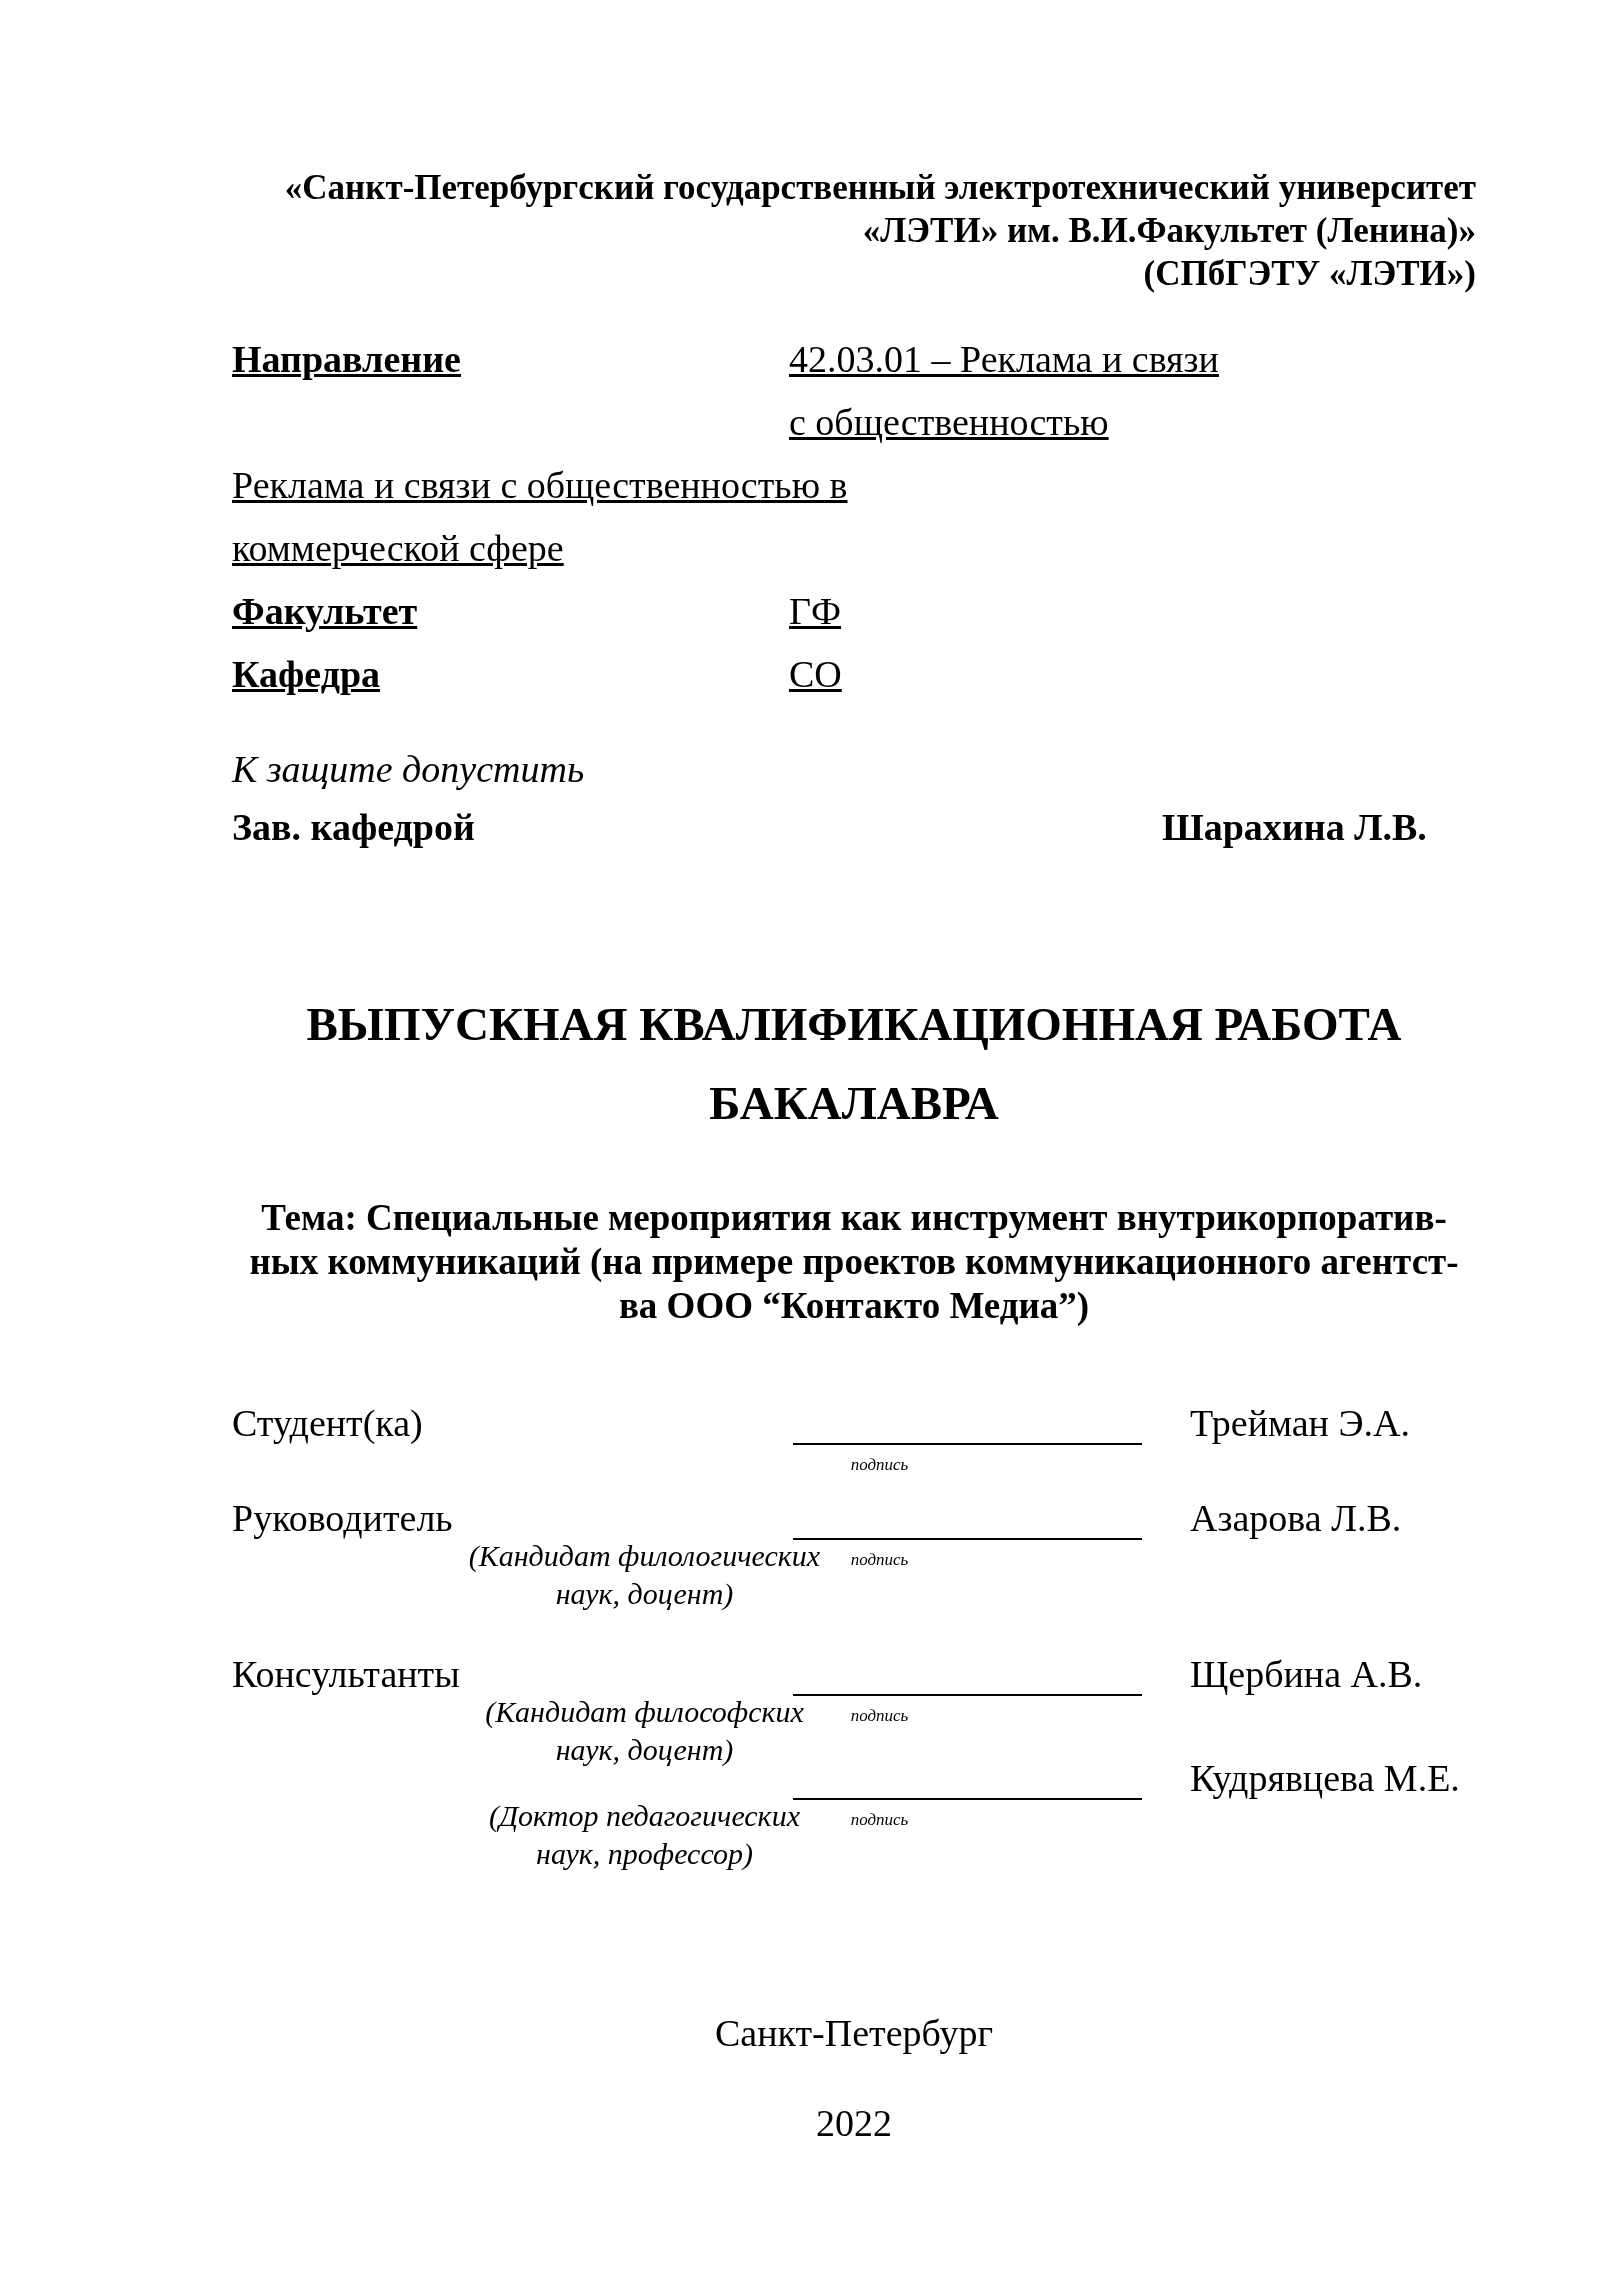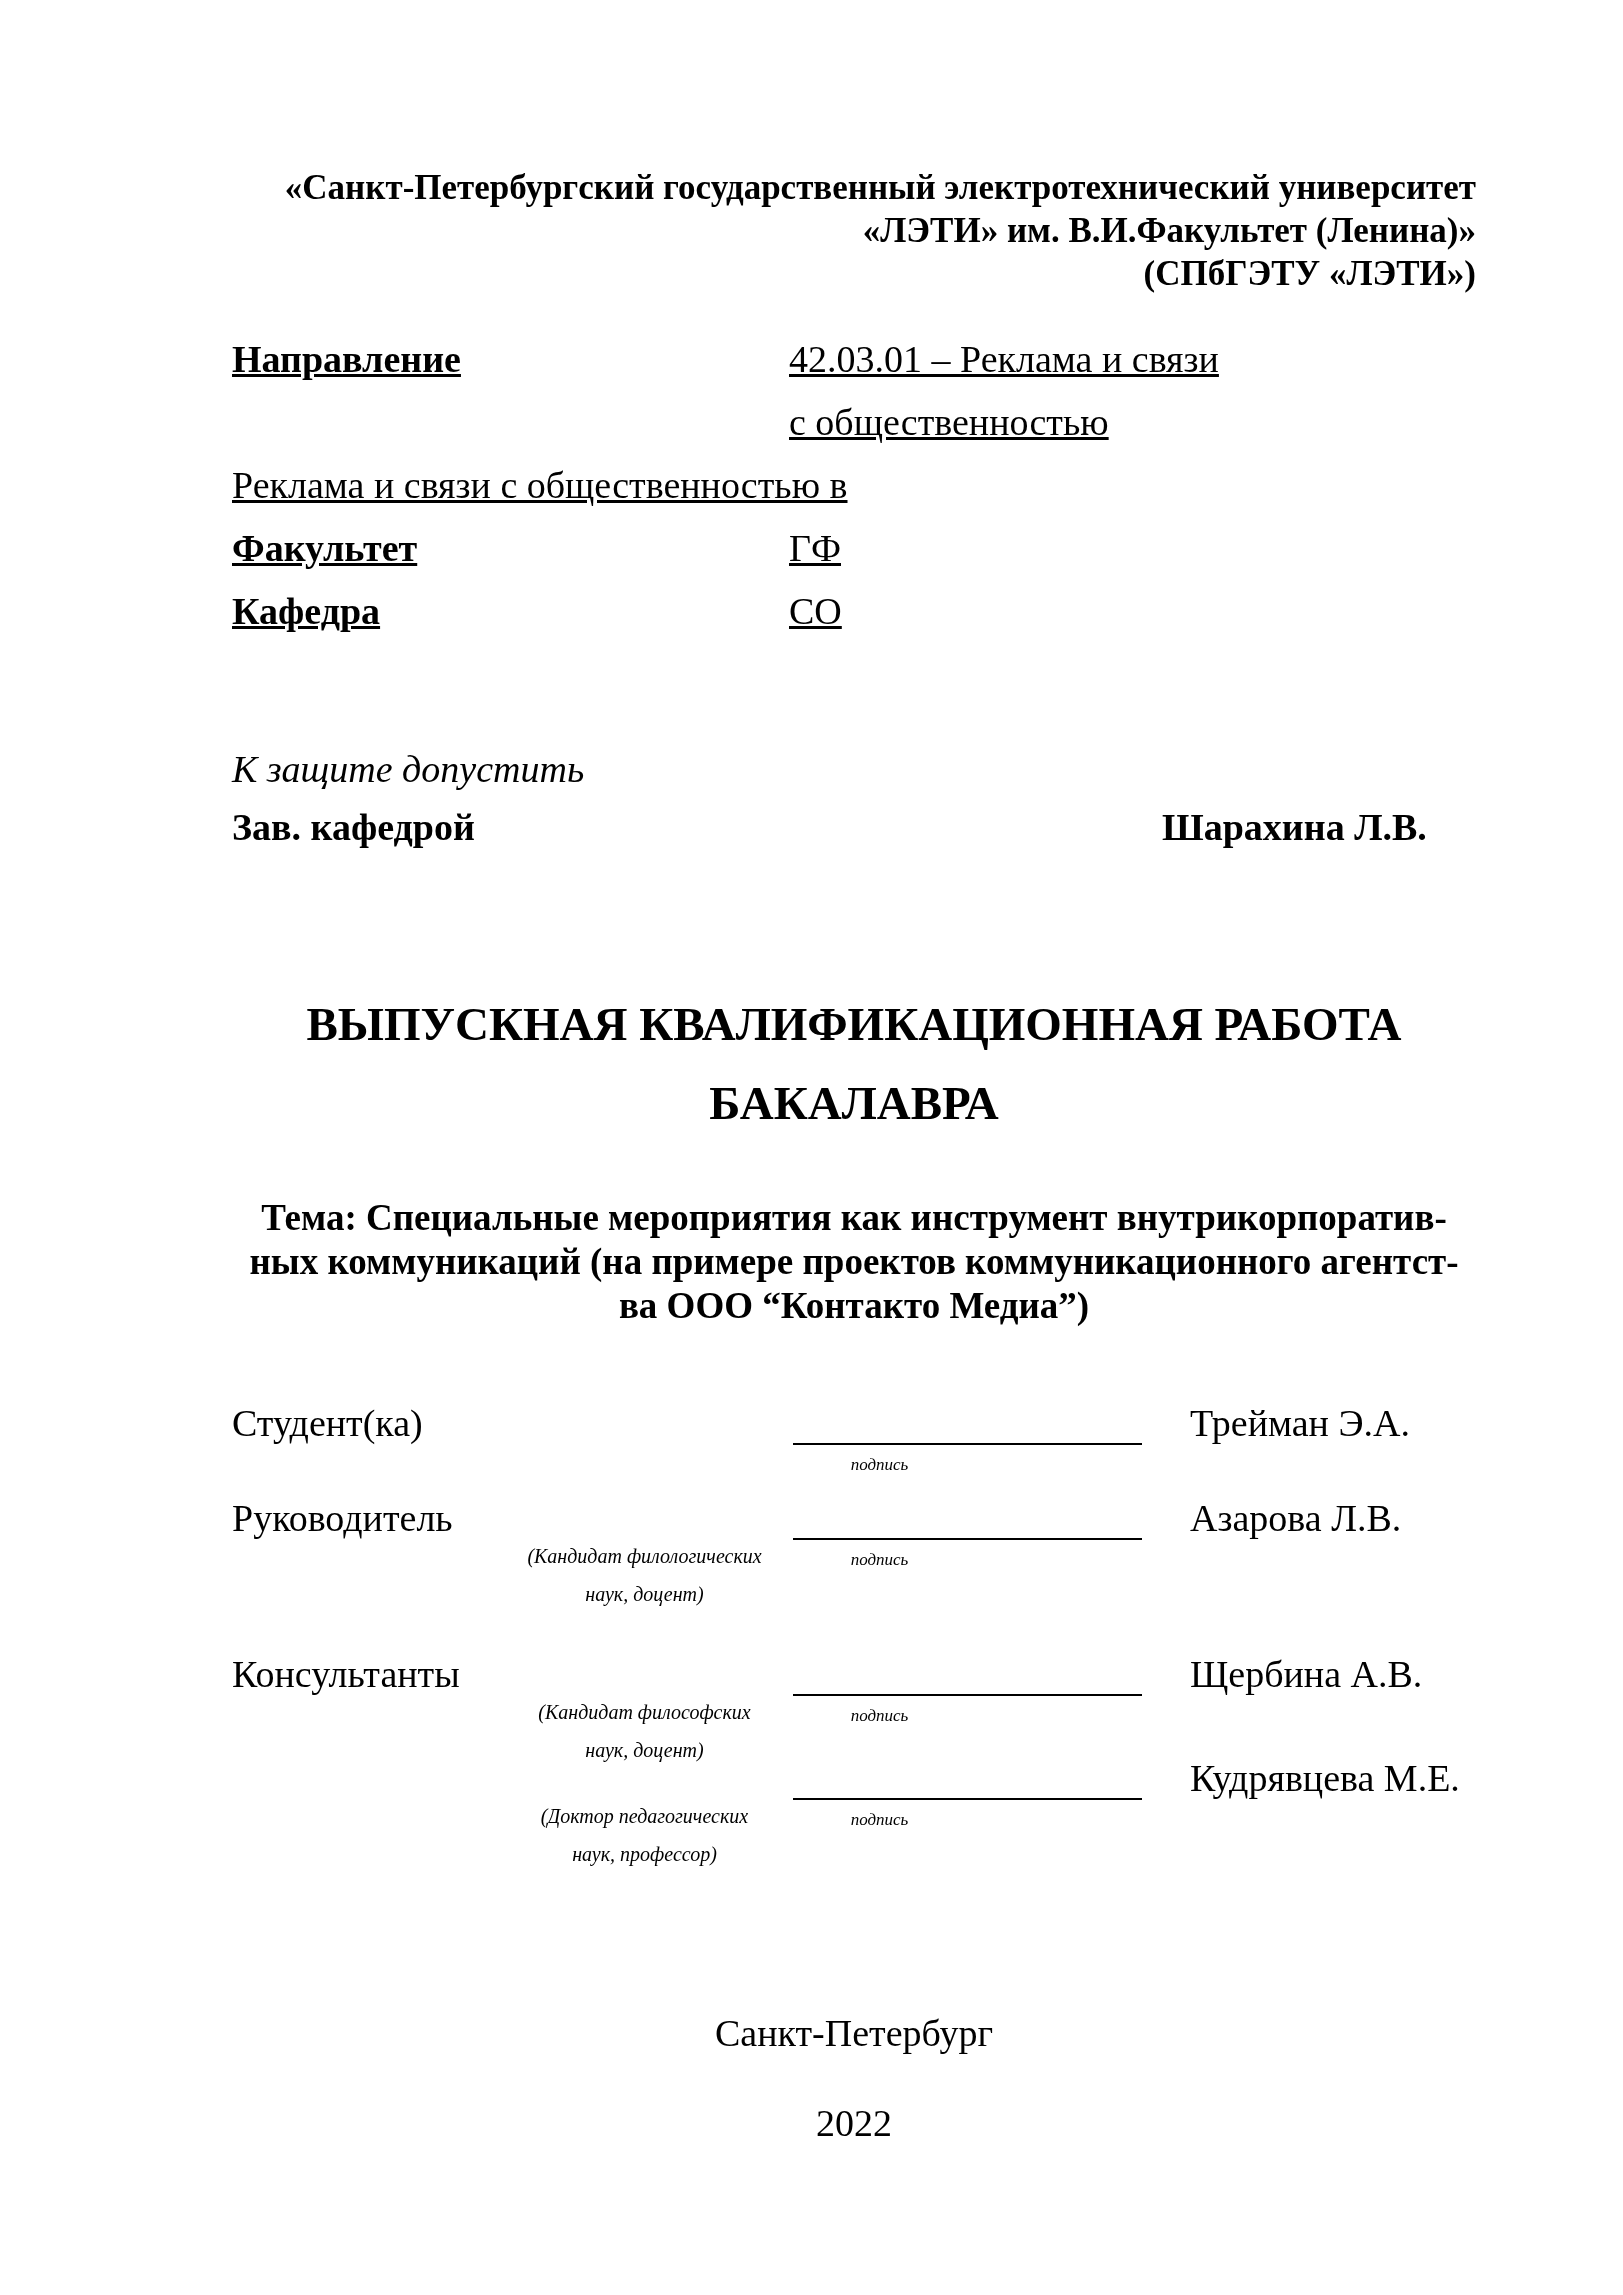--- a/index.html
+++ b/index.html
@@ -104,21 +104,21 @@
     top: 0;
     line-height: 39px;
   }
   .sig-qual {
     position: absolute;
     left: 232px;
     top: 38px;
     width: 361px;
     text-align: center;
     font-style: italic;
-    font-size: 20px;
+    font-size: 30px;
     line-height: 38px;
   }
   .sig-line {
     position: absolute;
     left: 561px;
     top: 39px;
     width: 349px;
     height: 0;
     border-top: 2.4px solid #000000;
   }
@@ -165,20 +165,21 @@
     <div class="field-row">
       <div class="field-label">Направление</div>
       <div class="field-value">
         <div>42.03.01 – Реклама и связи</div>
         <div>с общественностью</div>
       </div>
     </div>
     <div class="field-row">
       <div class="field-value">
         <div>Реклама и связи с общественностью в</div>
+        <div>коммерческой сфере</div>
       </div>
     </div>
     <div class="field-row">
       <div class="field-label">Факультет</div>
       <div class="field-value">
         <div>ГФ</div>
       </div>
     </div>
     <div class="field-row">
       <div class="field-label">Кафедра</div>

